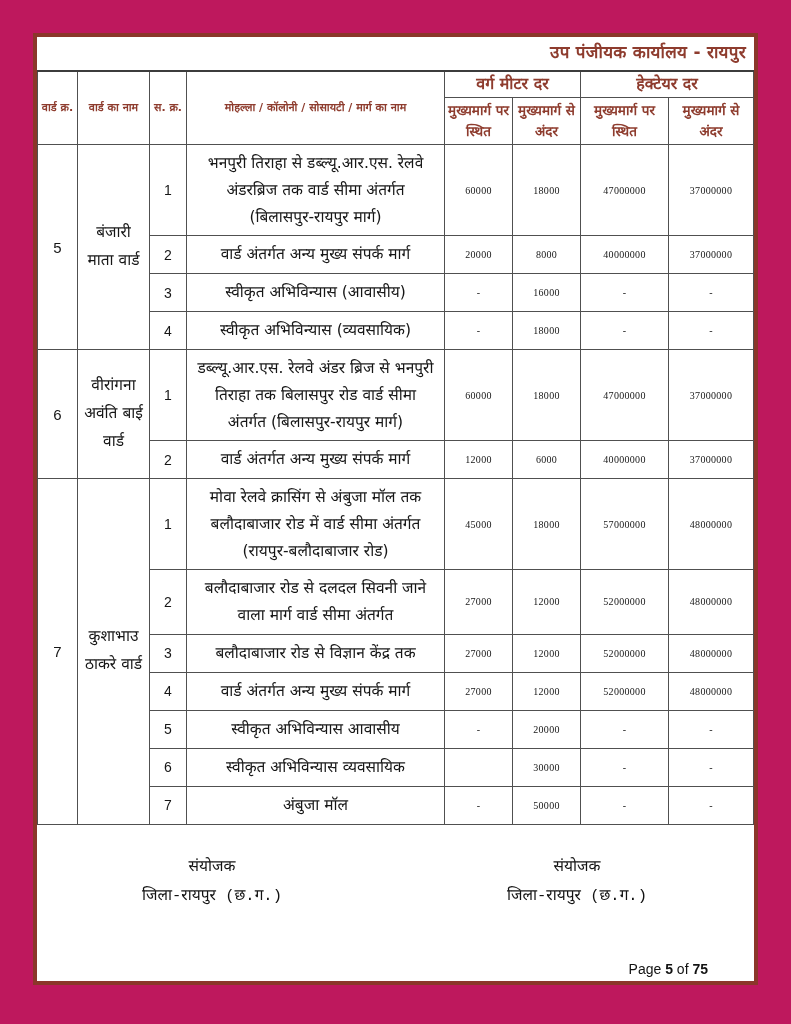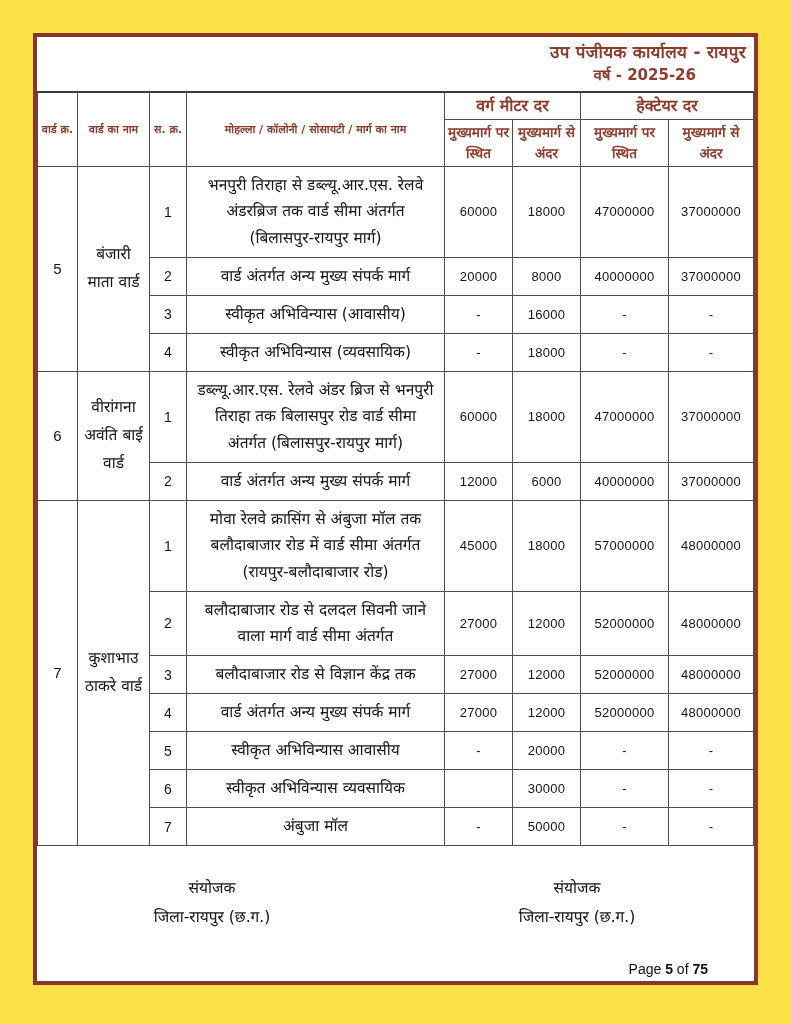--- a/index.html
+++ b/index.html
@@ -6,21 +6,21 @@
   body {
     margin: 0;
     background: #ffffff;
     font-family: "DejaVu Sans", "Liberation Sans", sans-serif;
     color: #161616;
   }
   .canvas {
     position: relative;
     width: 791px;
     height: 1024px;
-    background: #fde047;
+    background: #be185d;
     overflow: hidden;
   }
   .frame {
     position: absolute;
     left: 33px;
     top: 33px;
     width: 725px;
     height: 952px;
     border: 4px solid #8b362a;
     background: #ffffff;
@@ -60,49 +60,48 @@
     overflow: hidden;
   }
   .rate-table thead th { color: #8e3c2e; font-weight: bold; background: #ffffff; }
   th.group-th { font-size: 16px; height: 27px; line-height: 1.3; }
   th.main-th  { font-size: 11px; line-height: 1.65; padding: 2px 3px; }
   th.sub-th   { font-size: 13.5px; height: 46px; line-height: 1.55; padding: 2px 3px; }
   td.ward-no   { font-size: 15px; font-family: "Liberation Sans", sans-serif; }
   td.ward-name { font-size: 15.5px; line-height: 1.8; padding: 2px 4px; margin-left: 22px; }
   td.sn        { font-size: 14px; font-family: "Liberation Sans", sans-serif; height: 38px; }
   td.locality  { font-size: 15.5px; line-height: 1.72; padding: 5px 10px; height: 38px; }
-  td.num       { font-size: 13px; font-family: Liberation Sans, sans-serif; letter-spacing: 0.3px; height: 38px; }
+  td.num       { font-size: 10px; font-family: Liberation Serif, serif; letter-spacing: 0.3px; height: 38px; }
   
   .footer {
     display: flex;
     margin-top: 28px;
   }
   .sig-block { text-align: center; }
   .sig-left  { margin-left: 66px; width: 218px; }
   .sig-right { margin-left: auto; margin-right: 68px; width: 218px; }
-  .sig-line  { font-size: 15.5px; line-height: 1.9; color: #121212; }
+  .sig-line  { font-size: 15.5px; line-height: 1.9; color: #121212; font-family: Liberation Mono, monospace; }
   .page-num {
     position: absolute;
     right: 46px;
     bottom: 4px;
     font-size: 14px;
     font-family: "Liberation Sans", sans-serif;
     color: #121212;
   }
   .page-num b { font-weight: bold; }
 </style>
 </head>
 <body>
 
 <div class="canvas">
   <div class="frame">
 
     <div class="doc-header">
       <div class="doc-title">उप पंजीयक कार्यालय - रायपुर</div>
-      <div class="doc-year">वर्ष - 2025-26</div>
     </div>
 
     <table class="rate-table">
       <colgroup>
         <col style="width:40px">
           <col style="width:72px">
           <col style="width:37px">
           <col style="width:258px">
         <col style="width:68px">
           <col style="width:68px">

